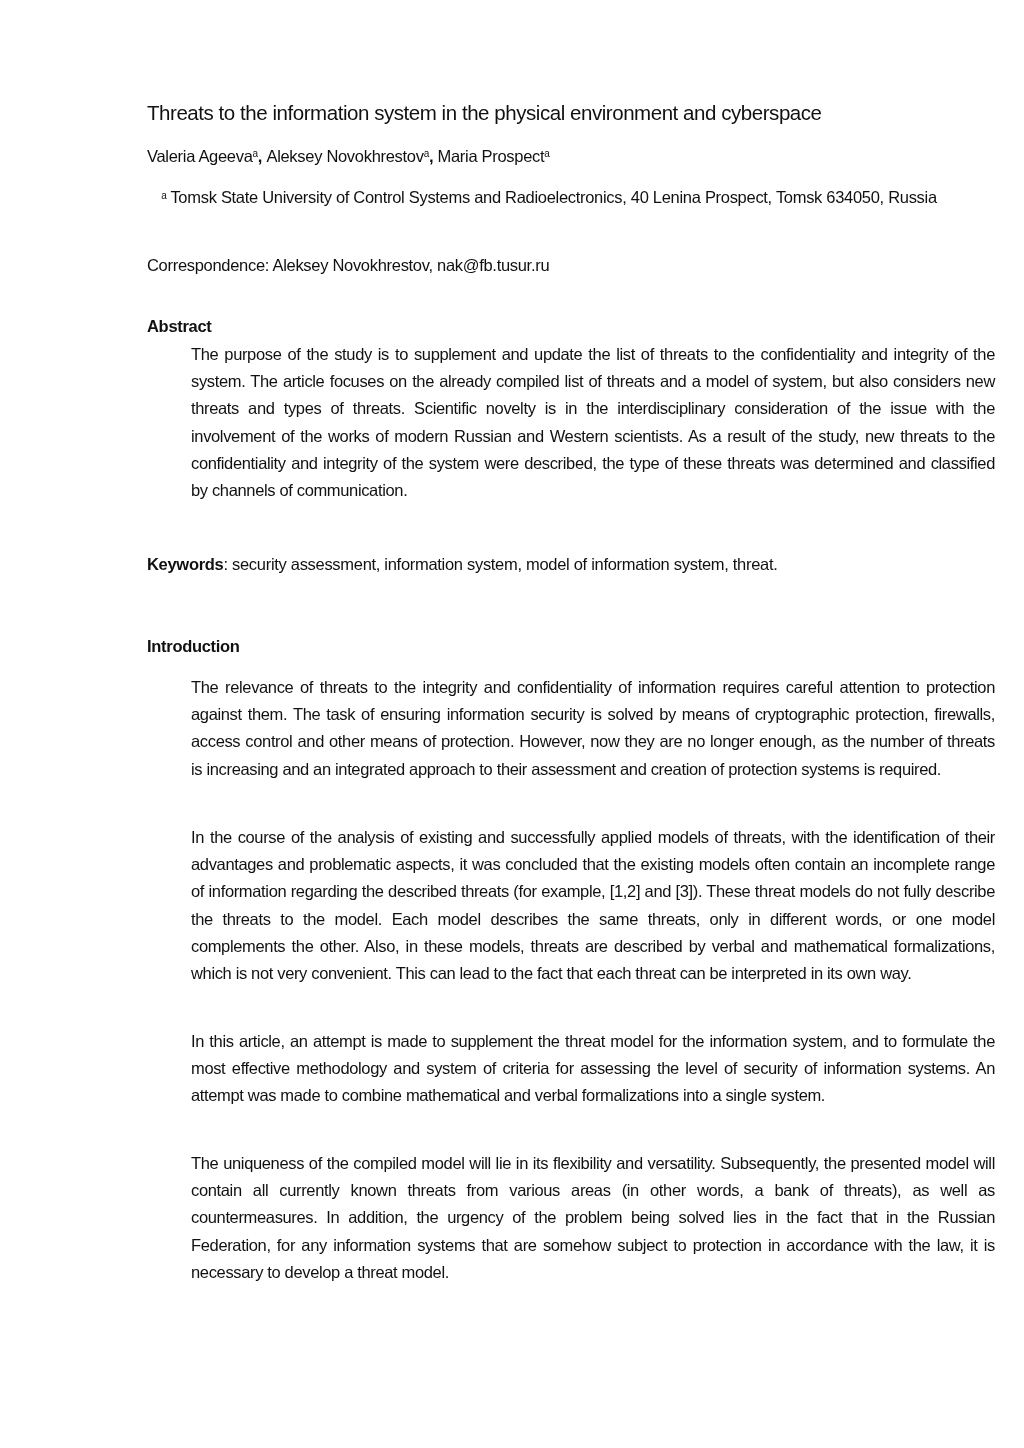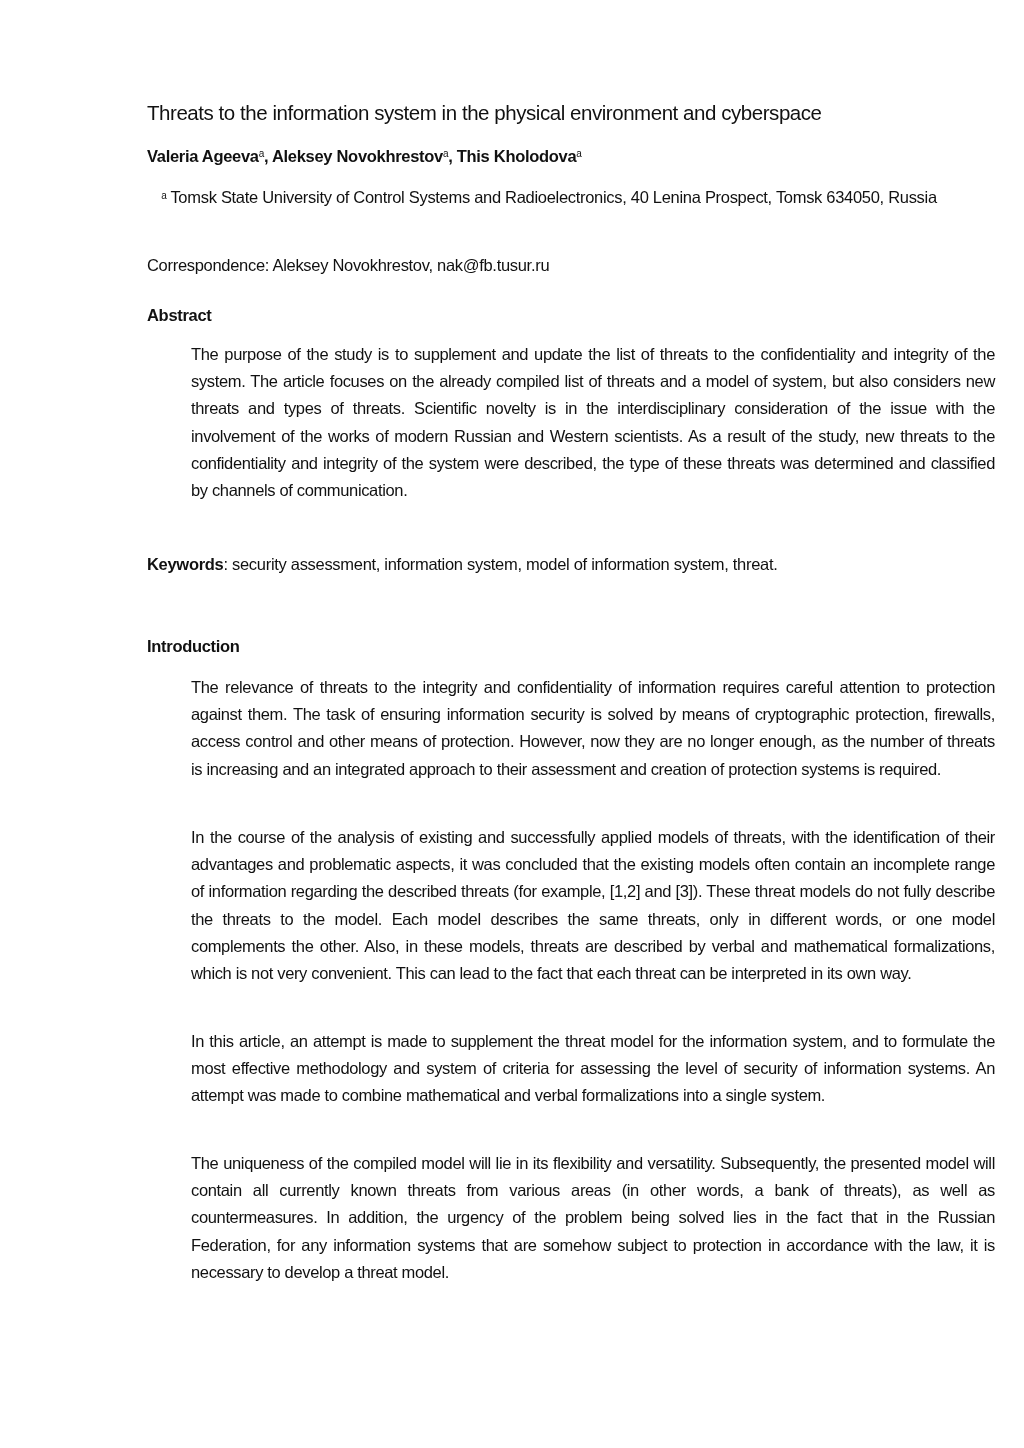--- a/index.html
+++ b/index.html
@@ -35,21 +35,21 @@
     .authors {
       position: absolute;
       top: 144px;
       left: 0;
       font-size: 16.5px;
       font-weight: bold;
       letter-spacing: -0.3px;
       line-height: 24px;
       white-space: nowrap;
     }
-    .authors .author-name { font-weight: bold; margin-top: 25px; }
+    .authors .author-name { font-weight: normal; margin-top: 25px; }
     .authors sup, .affil sup {
       font-size: 10px;
       font-weight: normal;
       vertical-align: top;
       position: relative;
       top: -2px;
     }
     .affil {
       position: absolute;
       top: 184px;
@@ -100,28 +100,28 @@
     .keywords .kw-label { font-weight: bold; }
   </style>
 </head>
 <body>
 
 <div class="page">
 
   <div class="title">Threats to the information system in the physical environment and cyberspace</div>
 
   <div class="authors">
-    <span class="author-name">Valeria Ageeva</span><sup>a</sup><span>, </span><span class="author-name">Aleksey Novokhrestov</span><sup>a</sup><span>, </span><span class="author-name">This Kholodova</span><sup>a</sup>
+    <span class="author-name">Valeria Ageeva</span><sup>a</sup><span>, </span><span class="author-name">Aleksey Novokhrestov</span><sup>a</sup><span>, </span><span class="author-name">Maria Prospect</span><sup>a</sup>
   </div>
 
   <div class="affil"><sup>a</sup><span> Tomsk State University of Control Systems and Radioelectronics, 40 Lenina Prospect, Tomsk 634050, Russia</span></div>
 
   <div class="corr">Correspondence: Aleksey Novokhrestov, nak@fb.tusur.ru</div>
 
-  <div class="heading" style="top:303px;">Abstract</div>
+  <div class="heading" style="top:314px;">Abstract</div>
 
   <div class="para" style="top:341px;">The purpose of the study is to supplement and update the list of threats to the confidentiality and integrity of the system. The article focuses on the already compiled list of threats and a model of system, but also considers new threats and types of threats. Scientific novelty is in the interdisciplinary consideration of the issue with the involvement of the works of modern Russian and Western scientists. As a result of the study, new threats to the confidentiality and integrity of the system were described, the type of these threats was determined and classified by channels of communication.</div>
 
   <div class="keywords"><span class="kw-label">Keywords</span><span>: security assessment, information system, model of information system, threat.</span></div>
 
   <div class="heading" style="top:634px;">Introduction</div>
 
   <div class="para" style="top:674px;">The relevance of threats to the integrity and confidentiality of information requires careful attention to protection against them. The task of ensuring information security is solved by means of cryptographic protection, firewalls, access control and other means of protection. However, now they are no longer enough, as the number of threats is increasing and an integrated approach to their assessment and creation of protection systems is required.</div>
 
   <div class="para" style="top:824px;">In the course of the analysis of existing and successfully applied models of threats, with the identification of their advantages and problematic aspects, it was concluded that the existing models often contain an incomplete range of information regarding the described threats (for example, [1,2] and [3]). These threat models do not fully describe the threats to the model. Each model describes the same threats, only in different words, or one model complements the other. Also, in these models, threats are described by verbal and mathematical formalizations, which is not very convenient. This can lead to the fact that each threat can be interpreted in its own way.</div>

